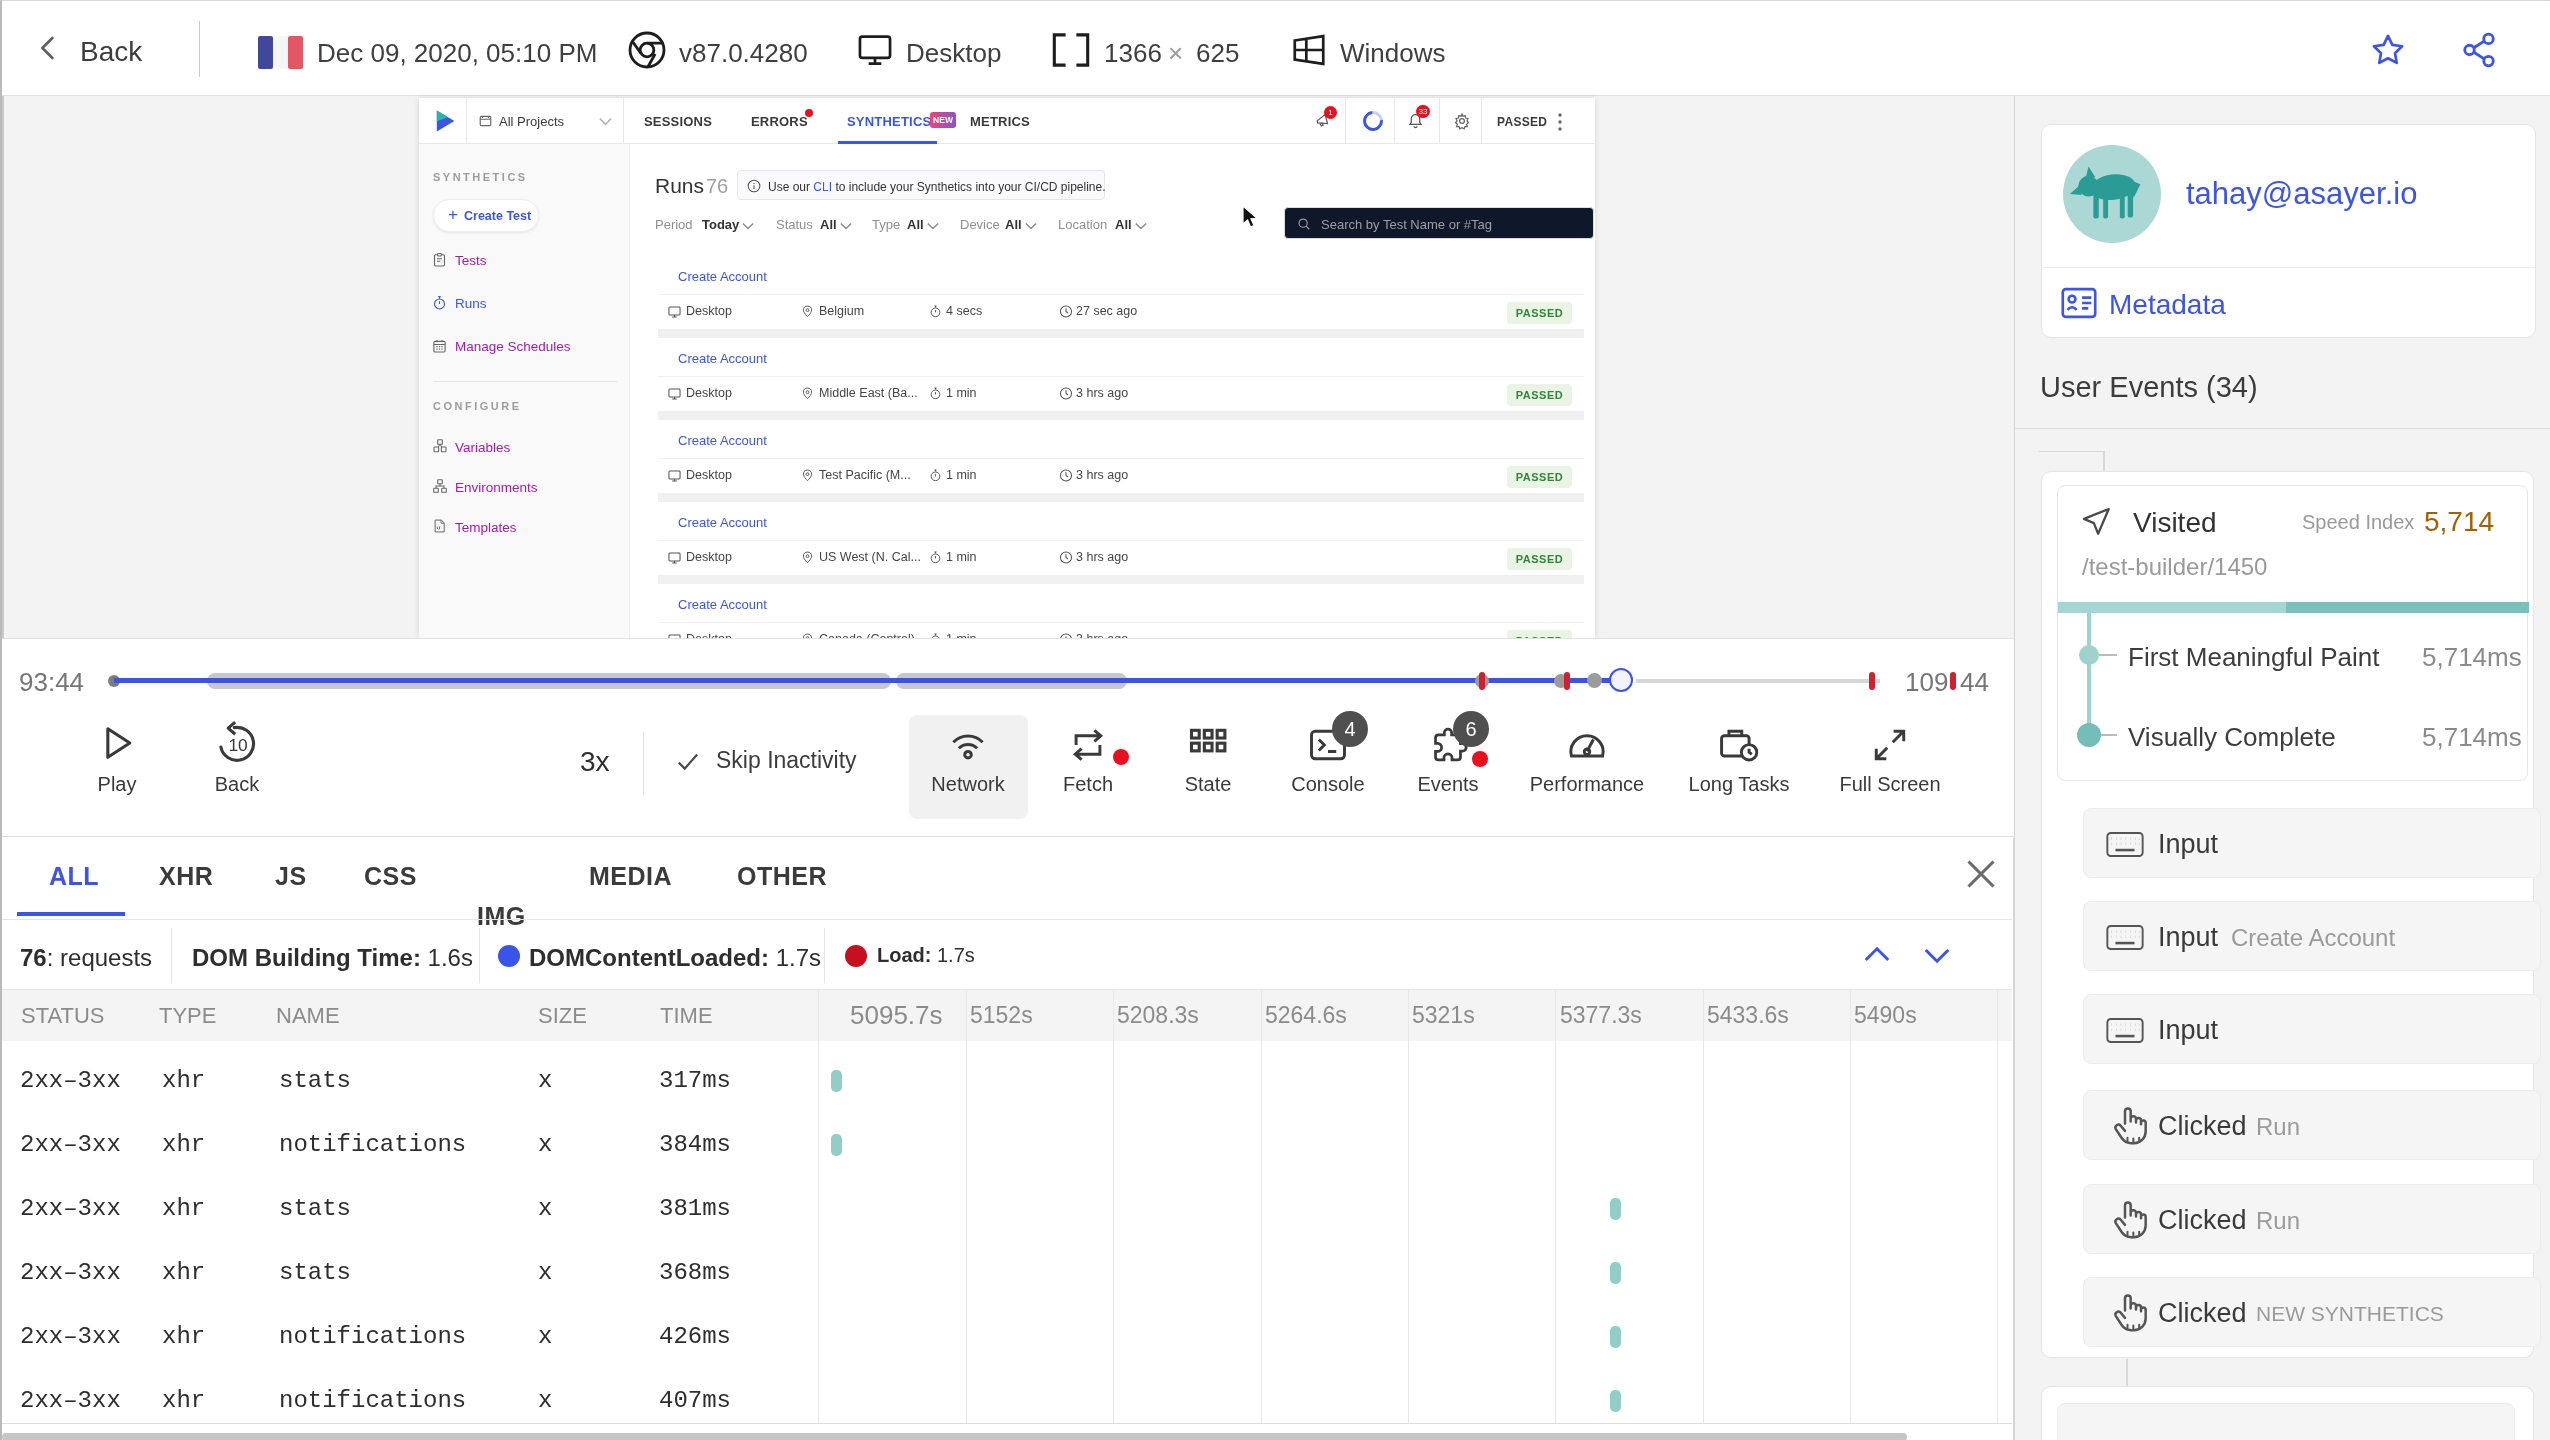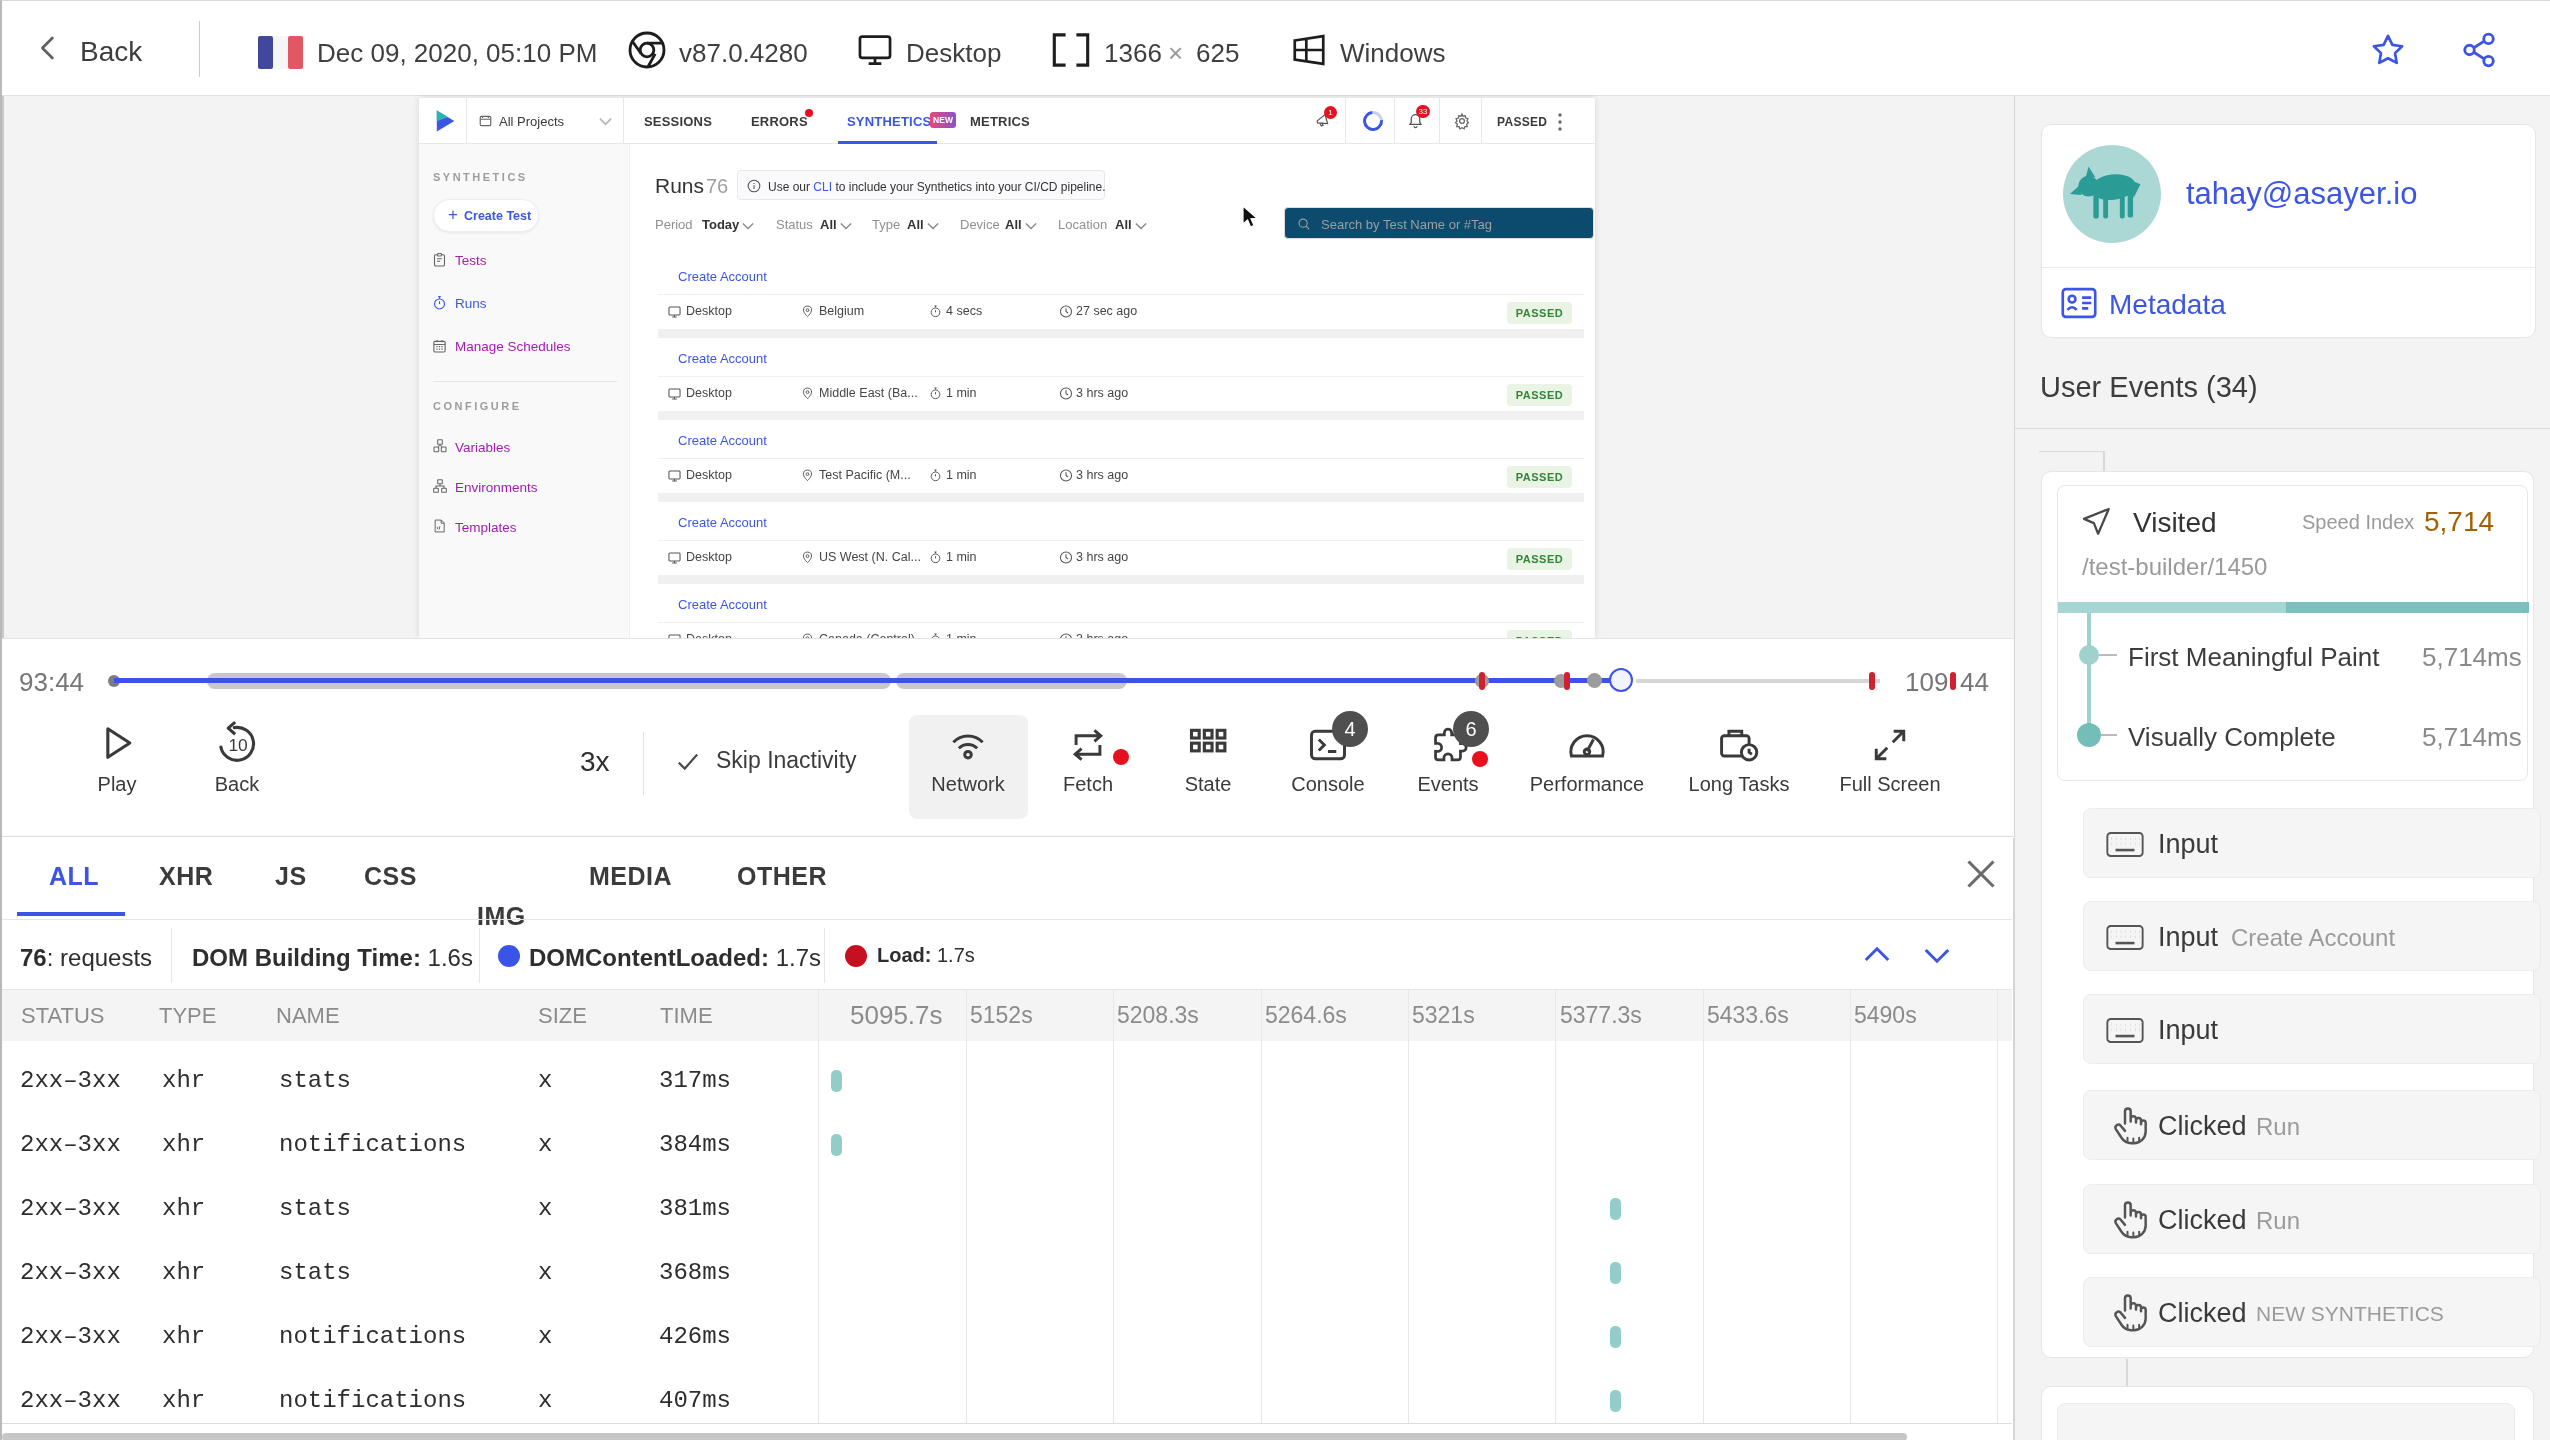--- a/index.html
+++ b/index.html
@@ -215,21 +215,21 @@
   <div class="abs" style="left:541px;top:119px;font-size:13px;color:#8f8f8f;">Device</div>
   <div class="abs" style="left:586px;top:119px;font-size:13px;font-weight:bold;color:#333;">All</div>
   <svg class="abs" style="left:606px;top:124px" width="12" height="8" viewBox="0 0 14 9" fill="none" stroke="#888" stroke-width="1.6">
           <path d="M1 1.5 L7 7.5 L13 1.5"></path>
         </svg>
   <div class="abs" style="left:639px;top:119px;font-size:13px;color:#8f8f8f;">Location</div>
   <div class="abs" style="left:696px;top:119px;font-size:13px;font-weight:bold;color:#333;">All</div>
   <svg class="abs" style="left:716px;top:124px" width="12" height="8" viewBox="0 0 14 9" fill="none" stroke="#888" stroke-width="1.6">
           <path d="M1 1.5 L7 7.5 L13 1.5"></path>
         </svg>
-  <div class="abs" style="left:865px;top:109px;width:310px;height:32px;border:1px solid #dcdcdc;border-radius:4px;background:#0c4a6e;padding-left:28px;">
+  <div class="abs" style="left:865px;top:109px;width:310px;height:32px;border:1px solid #dcdcdc;border-radius:4px;background:#0f172a;padding-left:28px;">
     <svg class="abs" style="left:12px;top:9px" width="14" height="14" viewBox="0 0 24 24" fill="none" stroke="#9a9a9a" stroke-width="2">
             <circle cx="10.5" cy="10.5" r="7"></circle>
             <path d="M15.5 15.5 L21 21"></path>
           </svg>
     <div class="abs" style="left:36px;top:9px;font-size:13px;color:#9e9e9e;">Search by Test Name or #Tag</div>
   </div>
 
 <div class="abs" style="left:239px;top:158px;width:926px;height:382px;background:#f0f0f0;"></div>
 <div class="card" style="top:158px;height:73px;">
   <div class="cahdr">Create Account</div>

